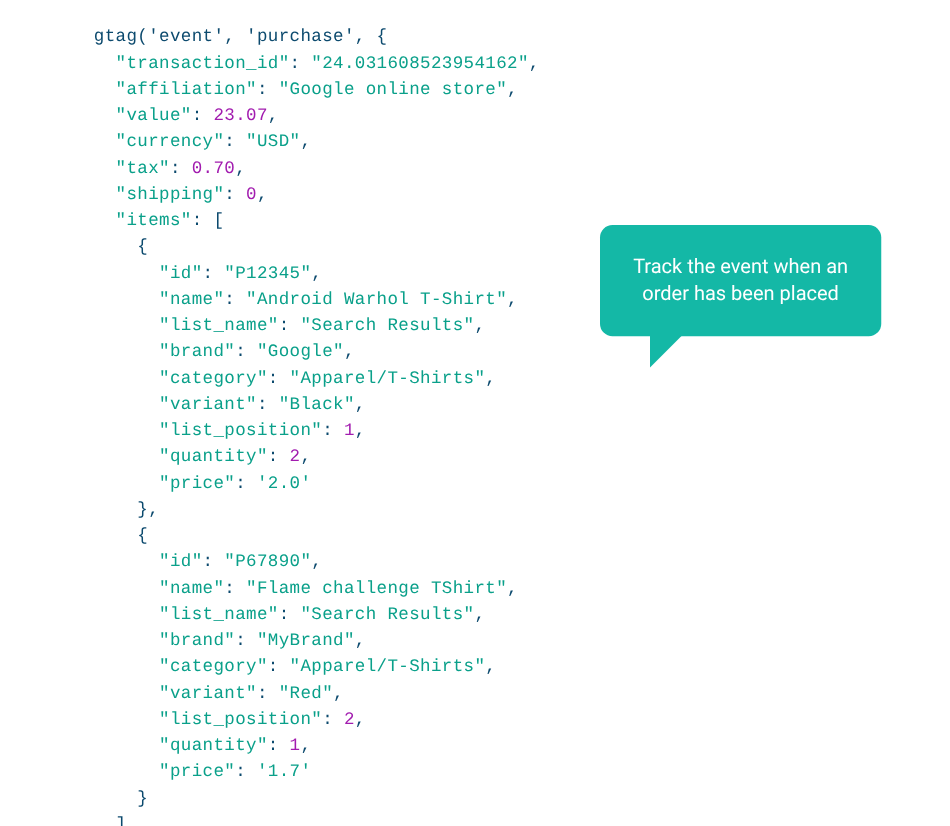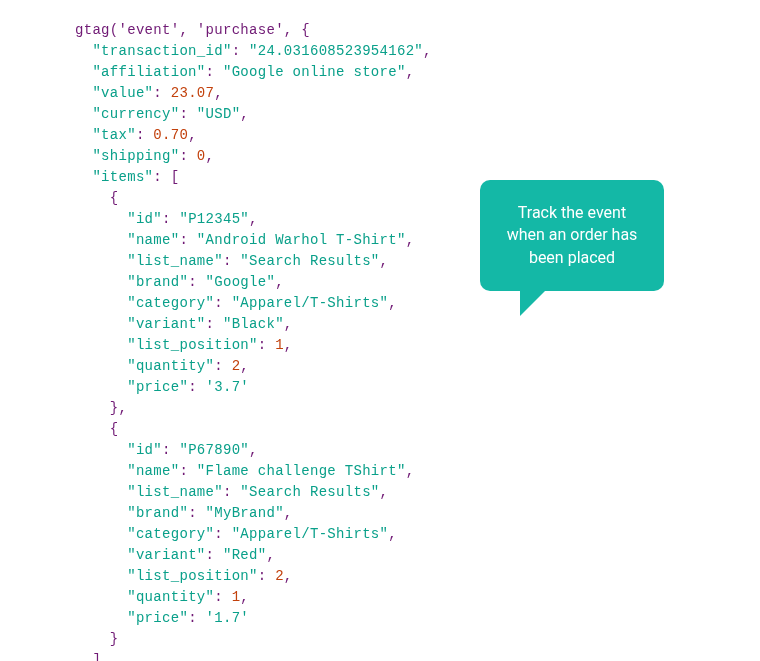--- a/index.html
+++ b/index.html
@@ -10,28 +10,28 @@
     line-height: 1.5;
     color: #333;
     background: #fff;
   }
   .code-block {
     white-space: pre;
     letter-spacing: 0.3px;
   }
   .kw   { color: #0aa08a; }  
   .str  { color: #0aa08a; }  
-  .num  { color: #c2410c; }  
-  .pun  { color: #701a75; }
+  .num  { color: #a21caf; }  
+  .pun  { color: #0c4a6e; }
 
   .callout {
     position: absolute;
     top: 180px;
     left: 480px;
-    width: 184px;
+    width: 225px;
     background: #14b8a6;
     color: #fff;
     border-radius: 10px;
     padding: 22px 22px;
     text-align: center;
     font-family: -apple-system, BlinkMacSystemFont, "Segoe UI", Roboto, sans-serif;
     font-size: 16px;
     line-height: 1.4;
     box-sizing: border-box;
   }
@@ -60,21 +60,21 @@
   <span class="kw">"items"</span><span class="pun">: [</span>
     <span class="pun">{</span>
       <span class="kw">"id"</span><span class="pun">: </span><span class="str">"P12345"</span><span class="pun">,</span>
       <span class="kw">"name"</span><span class="pun">: </span><span class="str">"Android Warhol T-Shirt"</span><span class="pun">,</span>
       <span class="kw">"list_name"</span><span class="pun">: </span><span class="str">"Search Results"</span><span class="pun">,</span>
       <span class="kw">"brand"</span><span class="pun">: </span><span class="str">"Google"</span><span class="pun">,</span>
       <span class="kw">"category"</span><span class="pun">: </span><span class="str">"Apparel/T-Shirts"</span><span class="pun">,</span>
       <span class="kw">"variant"</span><span class="pun">: </span><span class="str">"Black"</span><span class="pun">,</span>
       <span class="kw">"list_position"</span><span class="pun">: </span><span class="num">1</span><span class="pun">,</span>
       <span class="kw">"quantity"</span><span class="pun">: </span><span class="num">2</span><span class="pun">,</span>
-      <span class="kw">"price"</span><span class="pun">: </span><span class="str">'3.7'</span>
+      <span class="kw">"price"</span><span class="pun">: </span><span class="str">'2.0'</span>
     <span class="pun">},</span>
     <span class="pun">{</span>
       <span class="kw">"id"</span><span class="pun">: </span><span class="str">"P67890"</span><span class="pun">,</span>
       <span class="kw">"name"</span><span class="pun">: </span><span class="str">"Flame challenge TShirt"</span><span class="pun">,</span>
       <span class="kw">"list_name"</span><span class="pun">: </span><span class="str">"Search Results"</span><span class="pun">,</span>
       <span class="kw">"brand"</span><span class="pun">: </span><span class="str">"MyBrand"</span><span class="pun">,</span>
       <span class="kw">"category"</span><span class="pun">: </span><span class="str">"Apparel/T-Shirts"</span><span class="pun">,</span>
       <span class="kw">"variant"</span><span class="pun">: </span><span class="str">"Red"</span><span class="pun">,</span>
       <span class="kw">"list_position"</span><span class="pun">: </span><span class="num">2</span><span class="pun">,</span>
       <span class="kw">"quantity"</span><span class="pun">: </span><span class="num">1</span><span class="pun">,</span>

